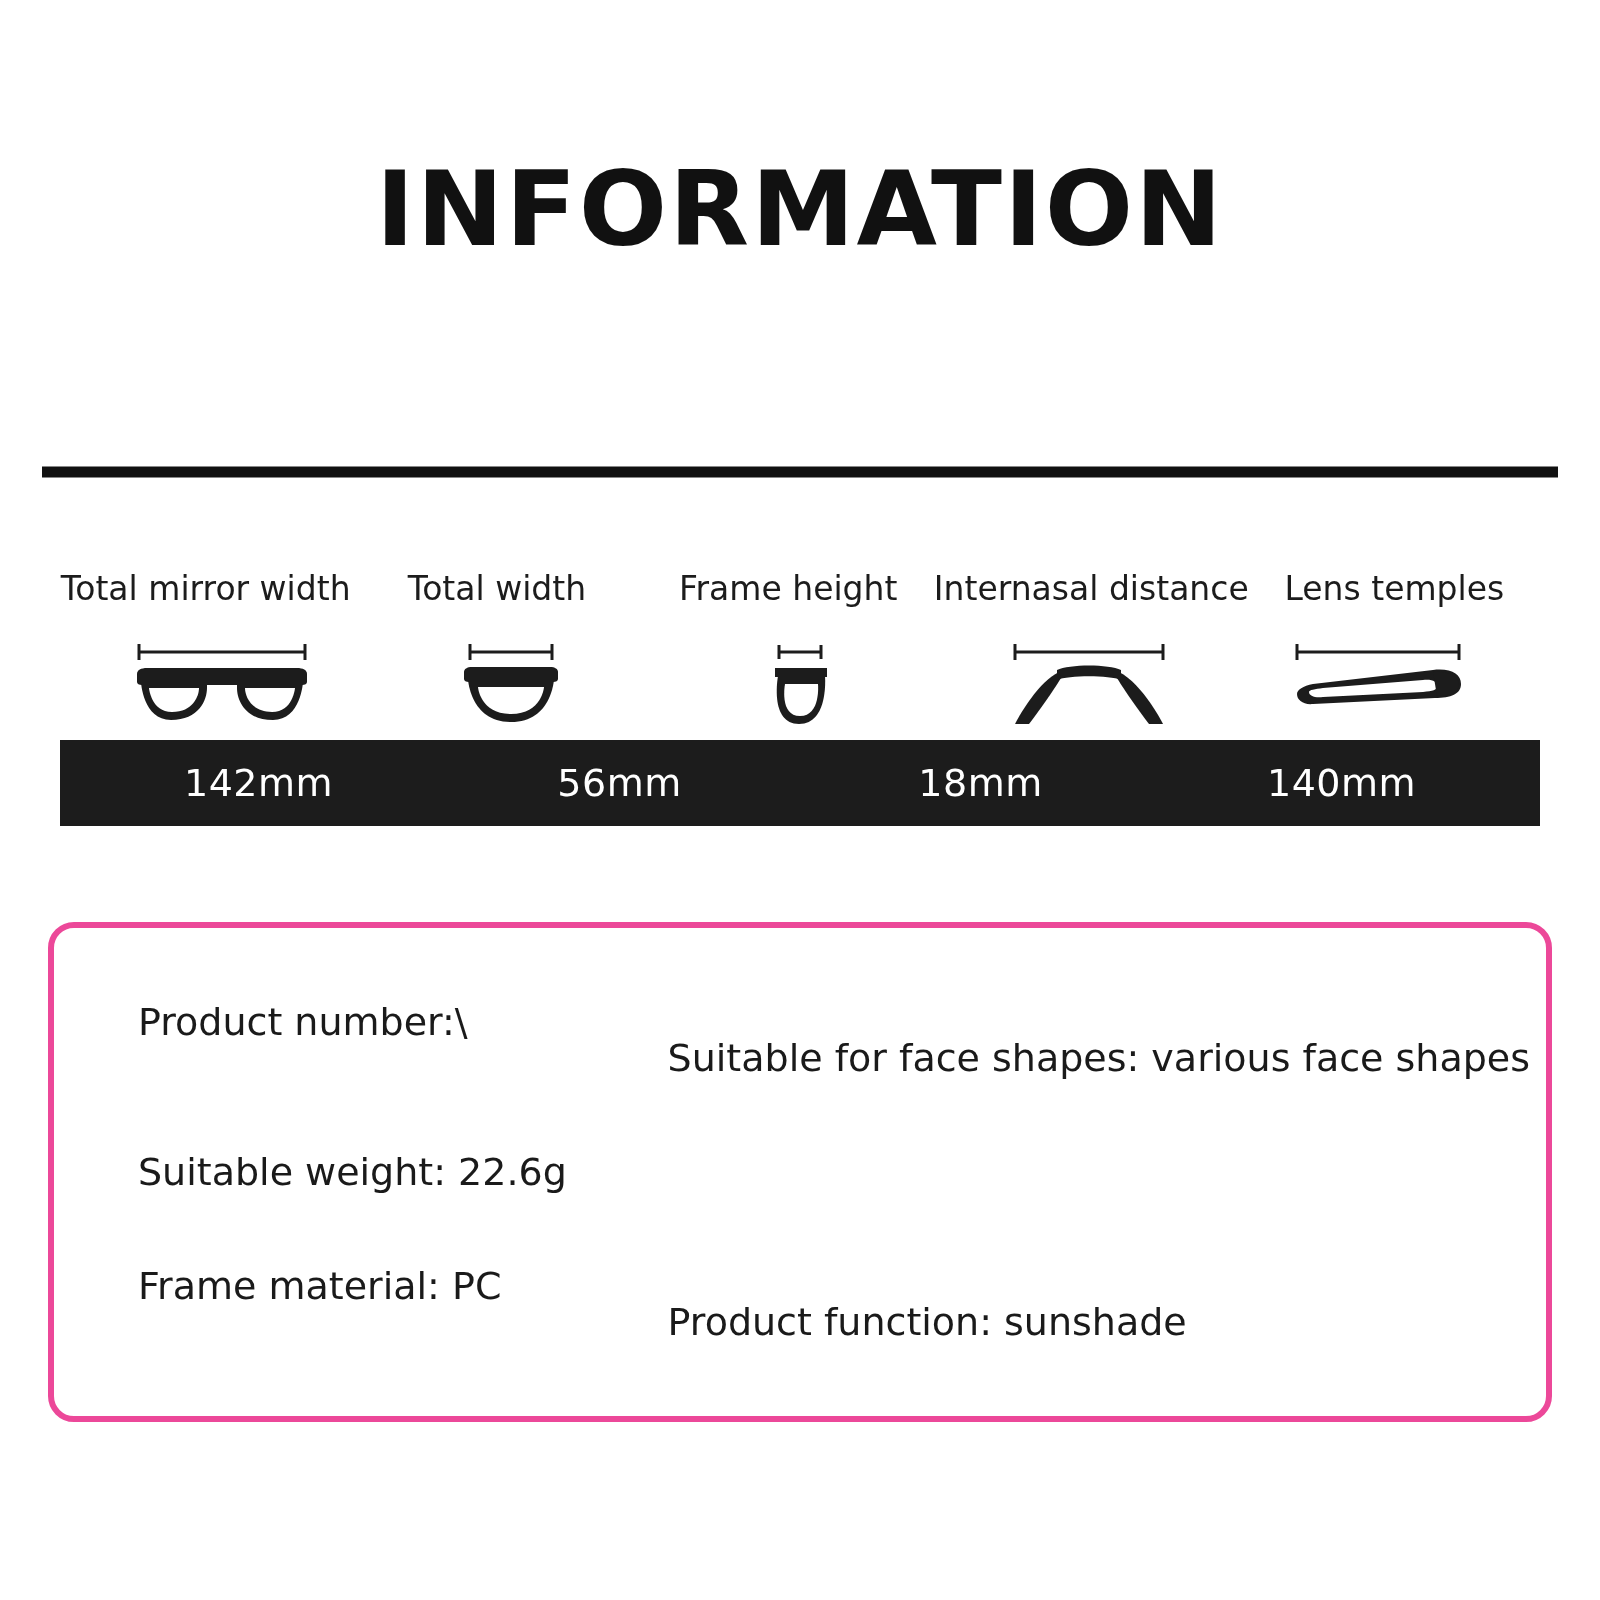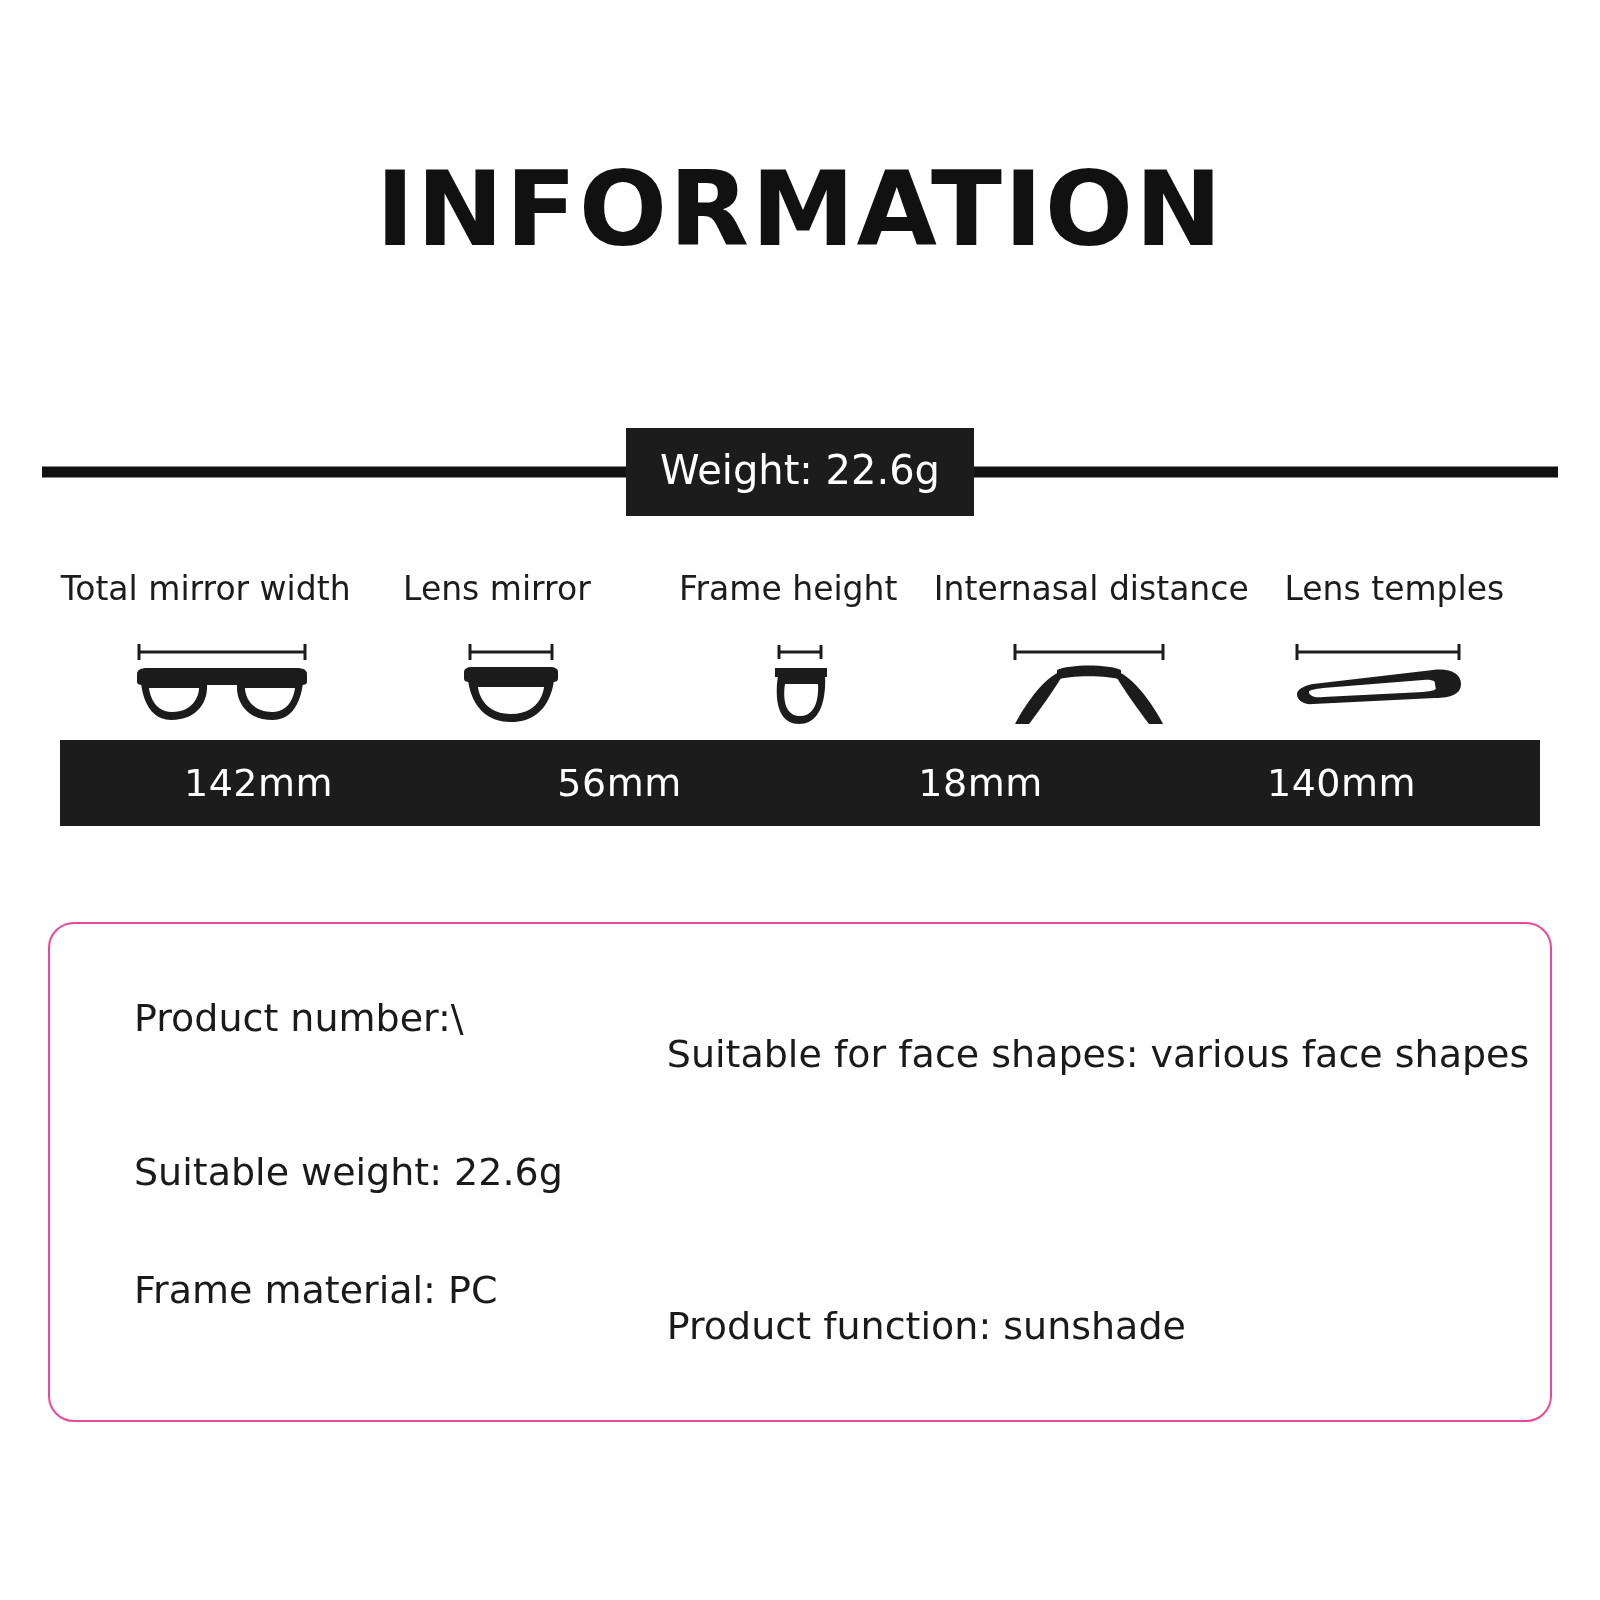--- a/index.html
+++ b/index.html
@@ -101,21 +101,21 @@
     flex: 1 1 0;
     text-align: center;
     color: #ffffff;
     font-size: 38px;
     letter-spacing: 0.5px;
   }
 
   
   .spec-card {
     margin: 96px 48px 0 48px;
-    border: 2px solid #ec4899;
+    border: 6px solid #ec4899;
     border-radius: 26px;
     height: 500px;
     box-sizing: border-box;
     padding: 72px 84px;
     display: flex;
     flex-direction: column;
     justify-content: space-between;
   }
   .spec-row {
     display: flex;
@@ -135,28 +135,27 @@
   }
   svg { display: block; }
 </style>
 </head>
 <body>
 
 <h1 class="title">INFORMATION</h1>
 
 <div class="weight-row">
   <div class="weight-rule"></div>
-  <div class="weight-chip">Weight: 22.6g</div>
 </div>
 
 <div class="measure-wrap">
 
   <div class="measure-labels">
     <div class="col">Total mirror width</div>
-    <div class="col">Lens mirror</div>
+    <div class="col">Total width</div>
     <div class="col">Frame height</div>
     <div class="col">Internasal distance</div>
     <div class="col">Lens temples</div>
   </div>
 
   <div class="measure-icons">
 
     <div class="col">
       <svg width="190" height="90" viewBox="0 0 190 90">
         <g stroke="#1c1c1c" stroke-width="3" fill="none">

